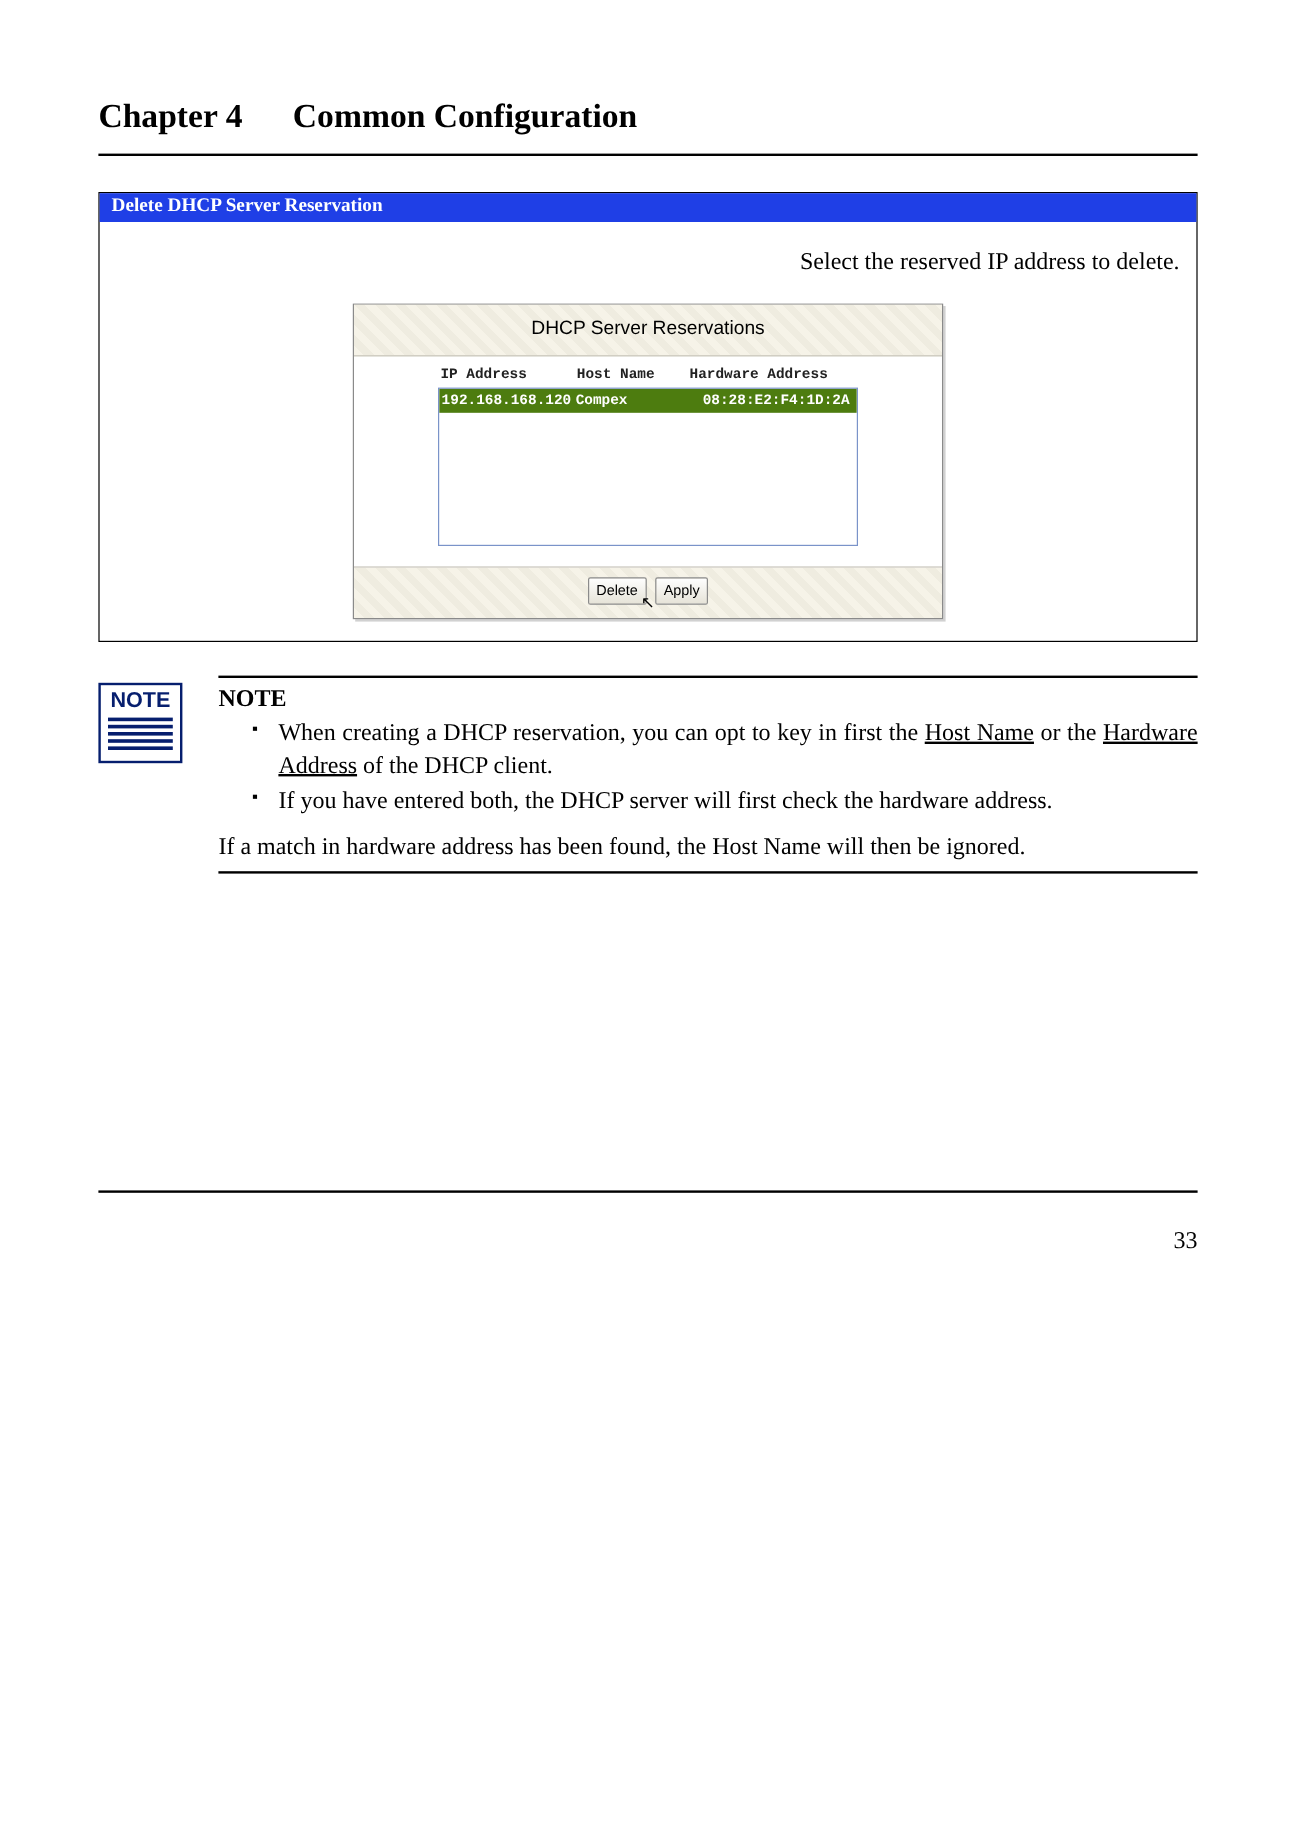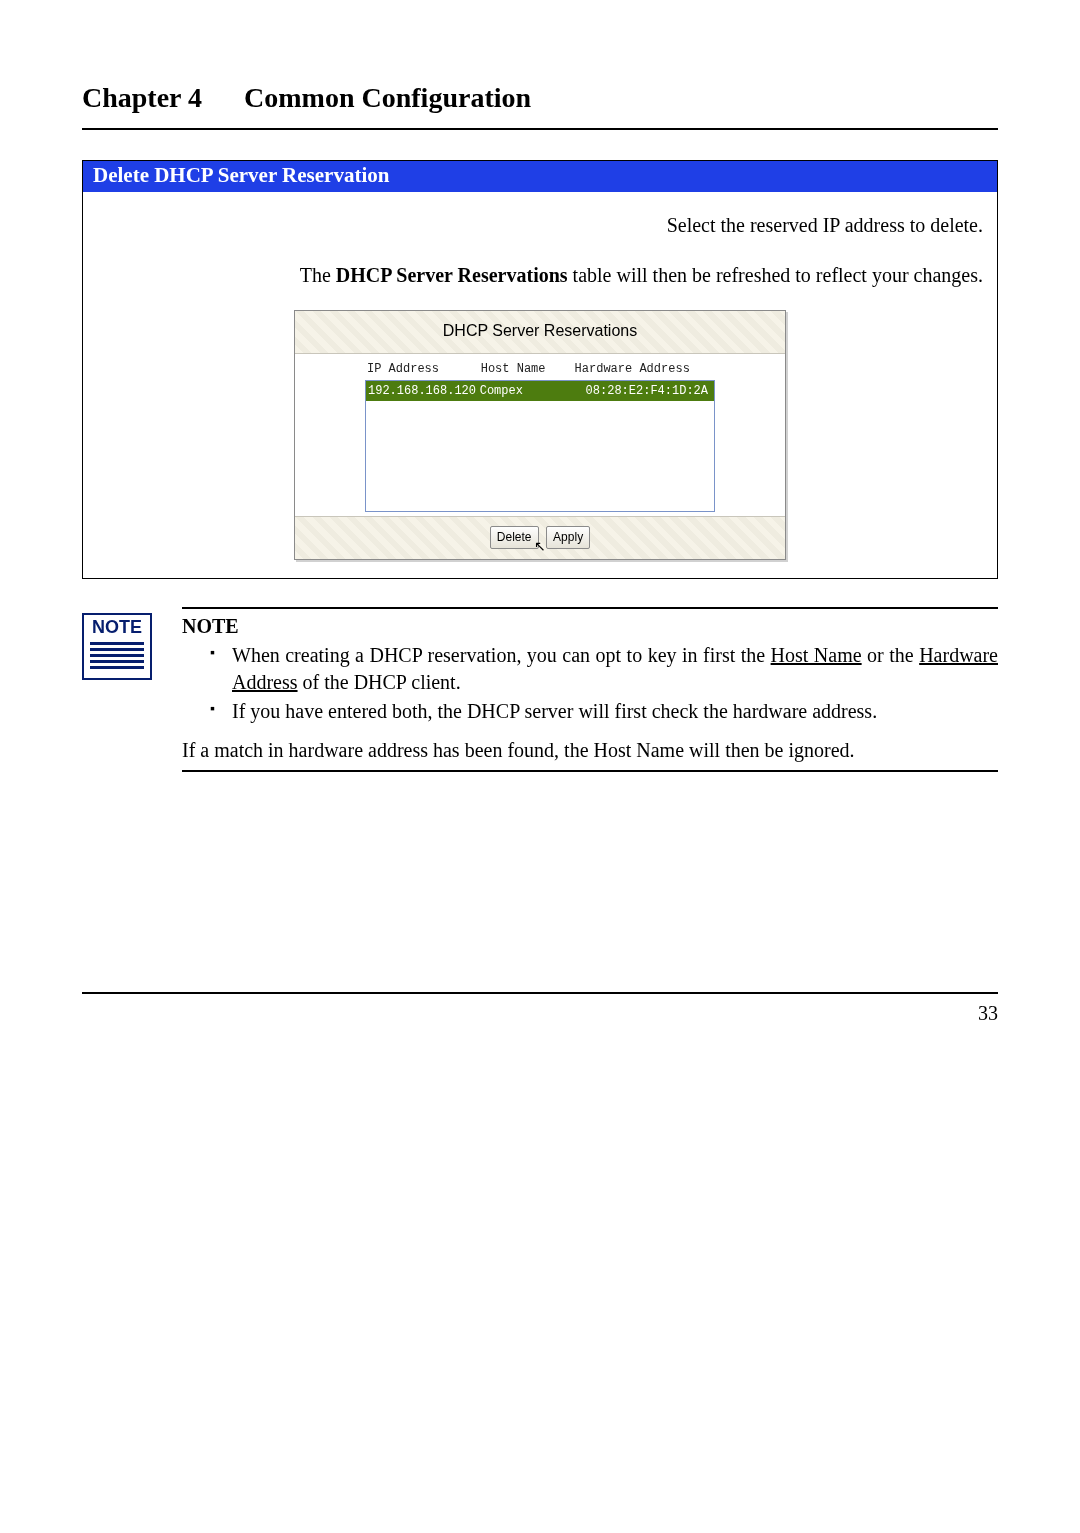--- a/index.html
+++ b/index.html
@@ -30,21 +30,21 @@
   }
   .section-box {
     border: 1px solid #000;
     margin: 0;
     padding: 0;
   }
   .section-header {
     background: #1f3fe6;
     color: #ffffff;
     font-weight: bold;
-    font-size: 21px;
+    font-size: 16px;
     padding: 2px 10px 4px 10px;
   }
   .section-body {
     padding: 18px 14px 18px 14px;
     font-size: 20px;
     line-height: 1.5;
   }
   .section-body p { margin: 0 0 20px 0; text-align: right; }
   .strong { font-weight: bold; }
 
@@ -63,21 +63,21 @@
   }
   .shot-header {
     background: #f1eee2;
     border-bottom: 1px solid #c9c6bb;
     text-align: center;
     font-size: 16px;
     padding: 8px 0 10px 0;
   }
   
   .tex { background-image: repeating-linear-gradient(45deg, #f6f3e8 0 6px, #efece0 6px 12px); }
-  .shot-table-area { padding: 4px 0 4px 0; display:flex; justify-content:center; }
+  .shot-table-area { padding: 4px 0 17px 0; display:flex; justify-content:center;font-weight:bold; }
   .shot-table-container {
     width: 350px;
   }
   .shot-table-header {
     display: flex;
     font-family: "Courier New", monospace;
     font-size: 12px;
     color: #222;
     padding: 2px 2px;
   }
@@ -192,21 +192,21 @@
     left: 0;
     top: 2px;
     font-size: 14px;
   }
   .u { text-decoration: underline; }
   .note-para { text-align: justify; margin: 0; }
 
   .page-number {
     position: absolute;
     right: 82px;
-    bottom: 107px;
+    bottom: 86px;
     font-size: 20px;
   }
   .footer-rule {
     position: absolute;
     left: 82px;
     right: 82px;
     bottom: 130px;
     border: 0;
     border-top: 2px solid #000;
   }
@@ -216,23 +216,20 @@
 
 <div class="page">
 
   <h1 class="chapter-heading">Chapter 4   Common Configuration</h1>
   <hr class="chapter-rule">
 
   <div class="section-box">
     <div class="section-header">Delete DHCP Server Reservation</div>
     <div class="section-body">
       <p>Select the reserved IP address to delete.</p>
-      <p>
-        <span>The </span><span class="strong">DHCP Server Reservations</span><span> table will then be refreshed to reflect your changes.</span>
-      </p>
 
       <div class="shot-wrap">
         <div class="shot">
           <div class="shot-header tex">DHCP Server Reservations</div>
 
           <div class="shot-table-area">
             <div class="shot-table-container">
               <div class="shot-table-header">
                 <div class="shot-col-ip">IP Address</div>
                 <div class="shot-col-host">Host Name</div>

